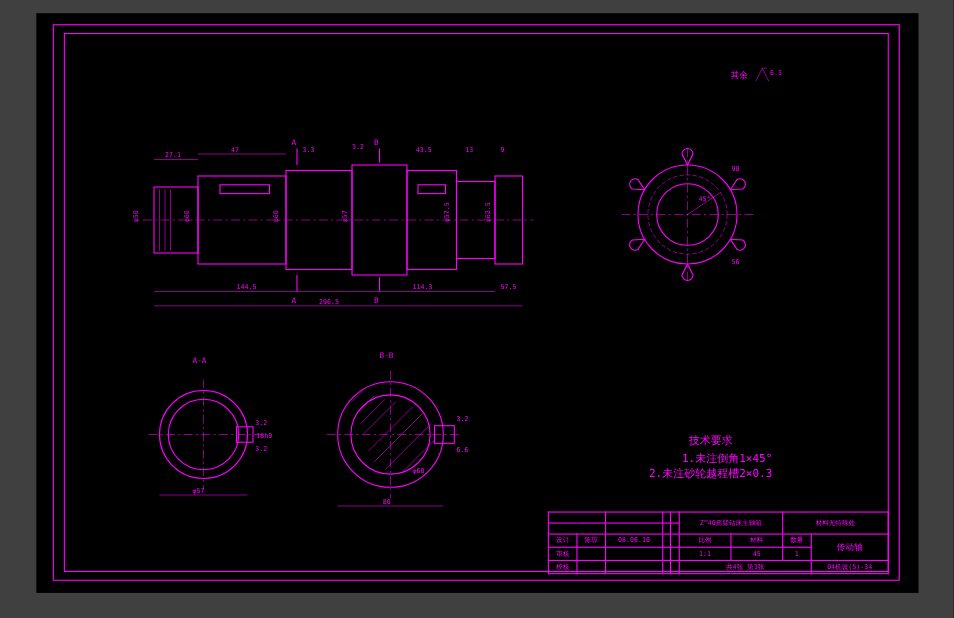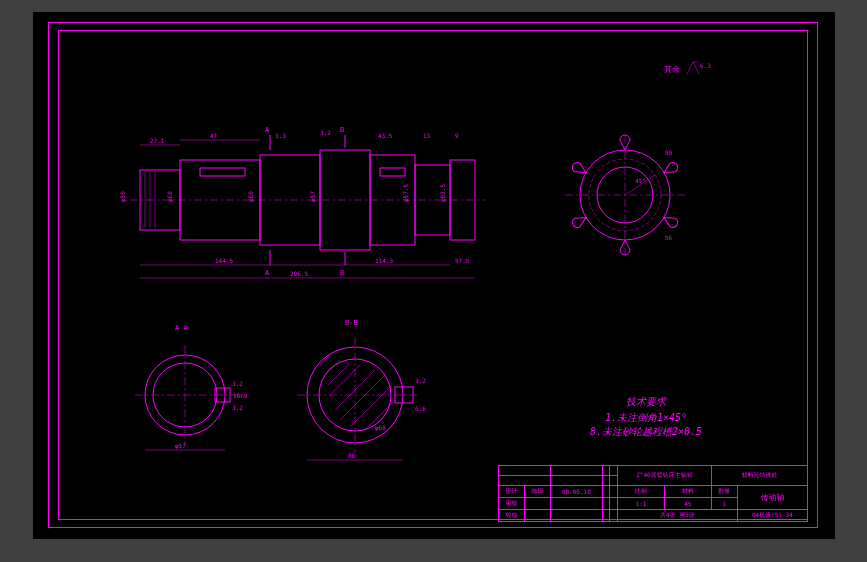--- a/index.html
+++ b/index.html
@@ -193,24 +193,24 @@
   <path class="cad-line-thin" d="M40 50 L50 40 M45 60 L60 45 M48 70 L70 48 M50 80 L80 50 M55 95 L95 55 M60 105 L105 60 M70 112 L112 70 M85 115 L115 85"></path>
   <line class="cad-line-thin" x1="75" y1="22" x2="75" y2="138" stroke-dasharray="8 3 2 3"></line>
   <line class="cad-line-thin" x1="17" y1="80" x2="140" y2="80" stroke-dasharray="8 3 2 3"></line>
   <text class="cad-text-sm" x="135" y="68">3.2</text>
   <text class="cad-text-sm" x="135" y="96">6.6</text>
   <line class="cad-line-thin" x1="27" y1="145" x2="123" y2="145"></line>
   <text class="cad-text-sm" x="68" y="143">80</text>
   <text class="cad-text-sm" x="95" y="115">φ60</text>
 </svg>
 
-<div class="tech-req" style="left:590px; top:395px; text-align:center;font-style:italic;">
+<div class="tech-req" style="left:590px; top:395px; text-align:center;">
   <div style="margin-bottom:2px;">技术要求</div>
-  <div style="text-align:center;">1.未注倒角1×45°</div>
-  <div style="text-align:left;">8.未注砂轮越程槽2×0.5</div>
+  <div style="text-align:right;">1.未注倒角1×45°</div>
+  <div style="text-align:left;">2.未注砂轮越程槽2×0.3</div>
 </div>
 
 <div class="title-block">
   <table>
     <tbody>
         <tr style="height:10px;">
       <td colspan="2"></td>
           <td></td>
           <td></td>
           <td></td>

